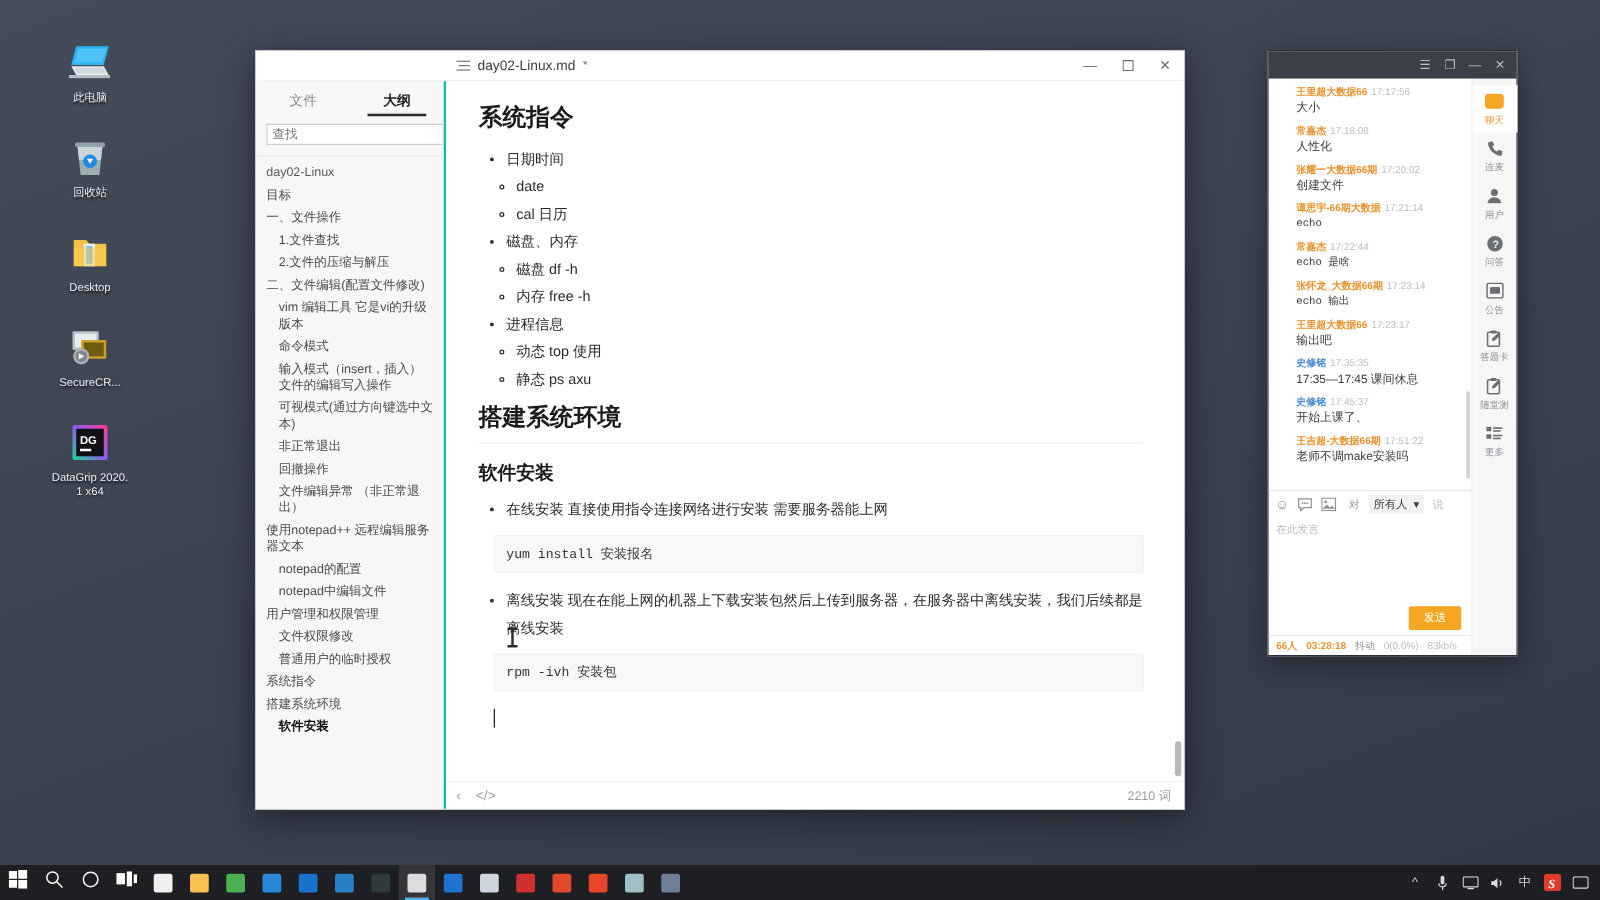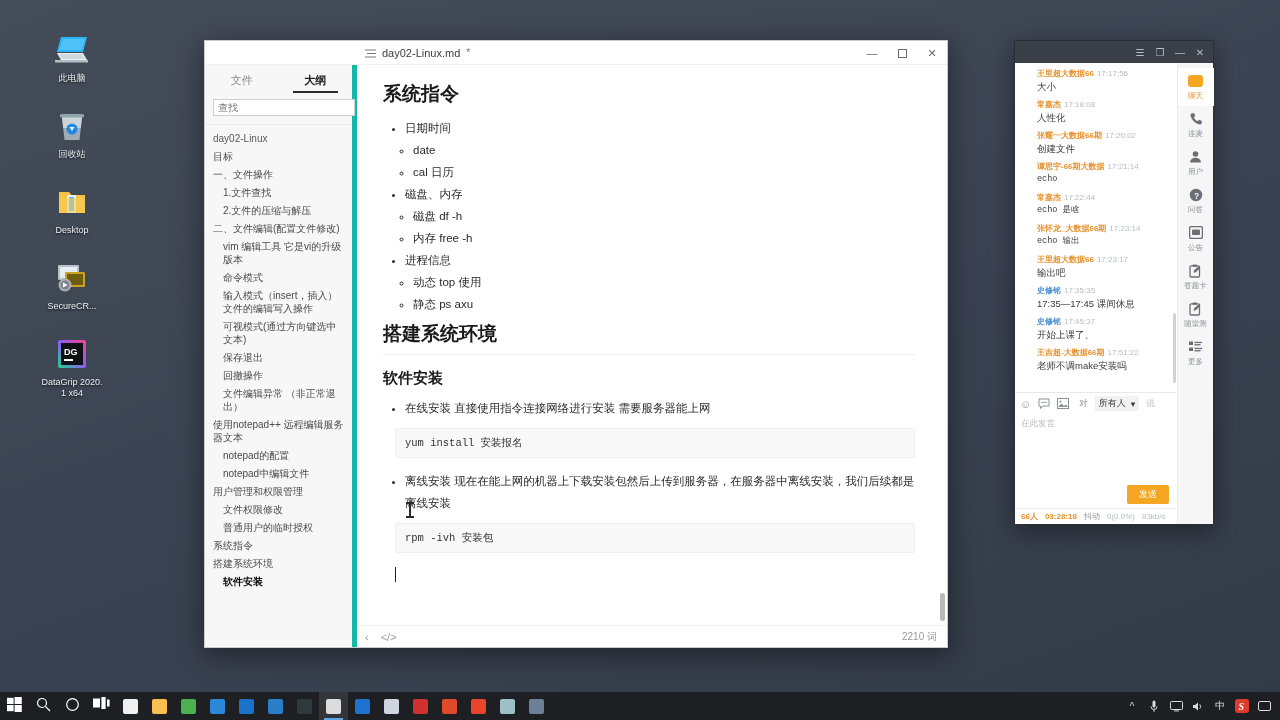--- a/index.html
+++ b/index.html
@@ -57,34 +57,34 @@
   
   #typora {
     position: absolute; left: 204px; top: 40px;
     width: 744px; height: 608px;
     background: #ffffff;
     box-shadow: 0 6px 26px rgba(0,0,0,.45);
     display: flex; flex-direction: column;
     border: 1px solid #c9cbce;
   }
   #ty-titlebar {
-    height: 24px; background:#fff; display:flex; 
+    height: 24px; background:#fff; display:flex; align-items:center;
     border-bottom: 1px solid #f0f0f0;
     padding-left: 160px;
   }
   #ty-title-inner { display:flex; align-items:center; gap:6px; }
   #ty-doc-name { font-size: 11px; color:#3c3c3c; }
   #ty-winbtns { margin-left:auto; display:flex; }
   .ty-wb { width: 30px; height:24px; display:flex; align-items:center; justify-content:center;
            color:#6b6b6b; font-size: 11px; }
   #ty-body { flex:1; display:flex; min-height:0; }
 
   
   #ty-sidebar {
-    width: 152px; background:#f7f7f7; border-right:5px solid #14b8a6;
+    width: 152px; background:#f7f7f7; border-right:2px solid #14b8a6;
     display:flex; flex-direction:column; min-height:0;
   }
   #ty-tabs { display:flex; height: 30px; }
   .ty-tab {
     flex:1; display:flex; align-items:center; justify-content:center;
     font-size: 11px; color:#8a8a8a; position:relative;
   }
   .ty-tab.active { color:#222; font-weight:bold; }
   .ty-tab.active::after {
     content:""; position:absolute; bottom:2px; left:14px; right:14px; height:2px; background:#2b2b2b;
@@ -338,21 +338,21 @@
             <div class="ol-item lvl1 root">day02-Linux</div>
             <div class="ol-item lvl1">目标</div>
             <div class="ol-item lvl1">一、文件操作</div>
             <div class="ol-item lvl2">1.文件查找</div>
             <div class="ol-item lvl2">2.文件的压缩与解压</div>
             <div class="ol-item lvl1">二、文件编辑(配置文件修改)</div>
             <div class="ol-item lvl2">vim 编辑工具 它是vi的升级版本</div>
             <div class="ol-item lvl2">命令模式</div>
             <div class="ol-item lvl2">输入模式（insert，插入）文件的编辑写入操作</div>
             <div class="ol-item lvl2">可视模式(通过方向键选中文本)</div>
-            <div class="ol-item lvl2">保存退出</div>
+            <div class="ol-item lvl2">非正常退出</div>
             <div class="ol-item lvl2">回撤操作</div>
             <div class="ol-item lvl2">文件编辑异常 （非正常退出）</div>
             <div class="ol-item lvl1">使用notepad++ 远程编辑服务器文本</div>
             <div class="ol-item lvl2">notepad的配置</div>
             <div class="ol-item lvl2">notepad中编辑文件</div>
             <div class="ol-item lvl1">用户管理和权限管理</div>
             <div class="ol-item lvl2">文件权限修改</div>
             <div class="ol-item lvl2">普通用户的临时授权</div>
             <div class="ol-item lvl1">系统指令</div>
             <div class="ol-item lvl1">搭建系统环境</div>

